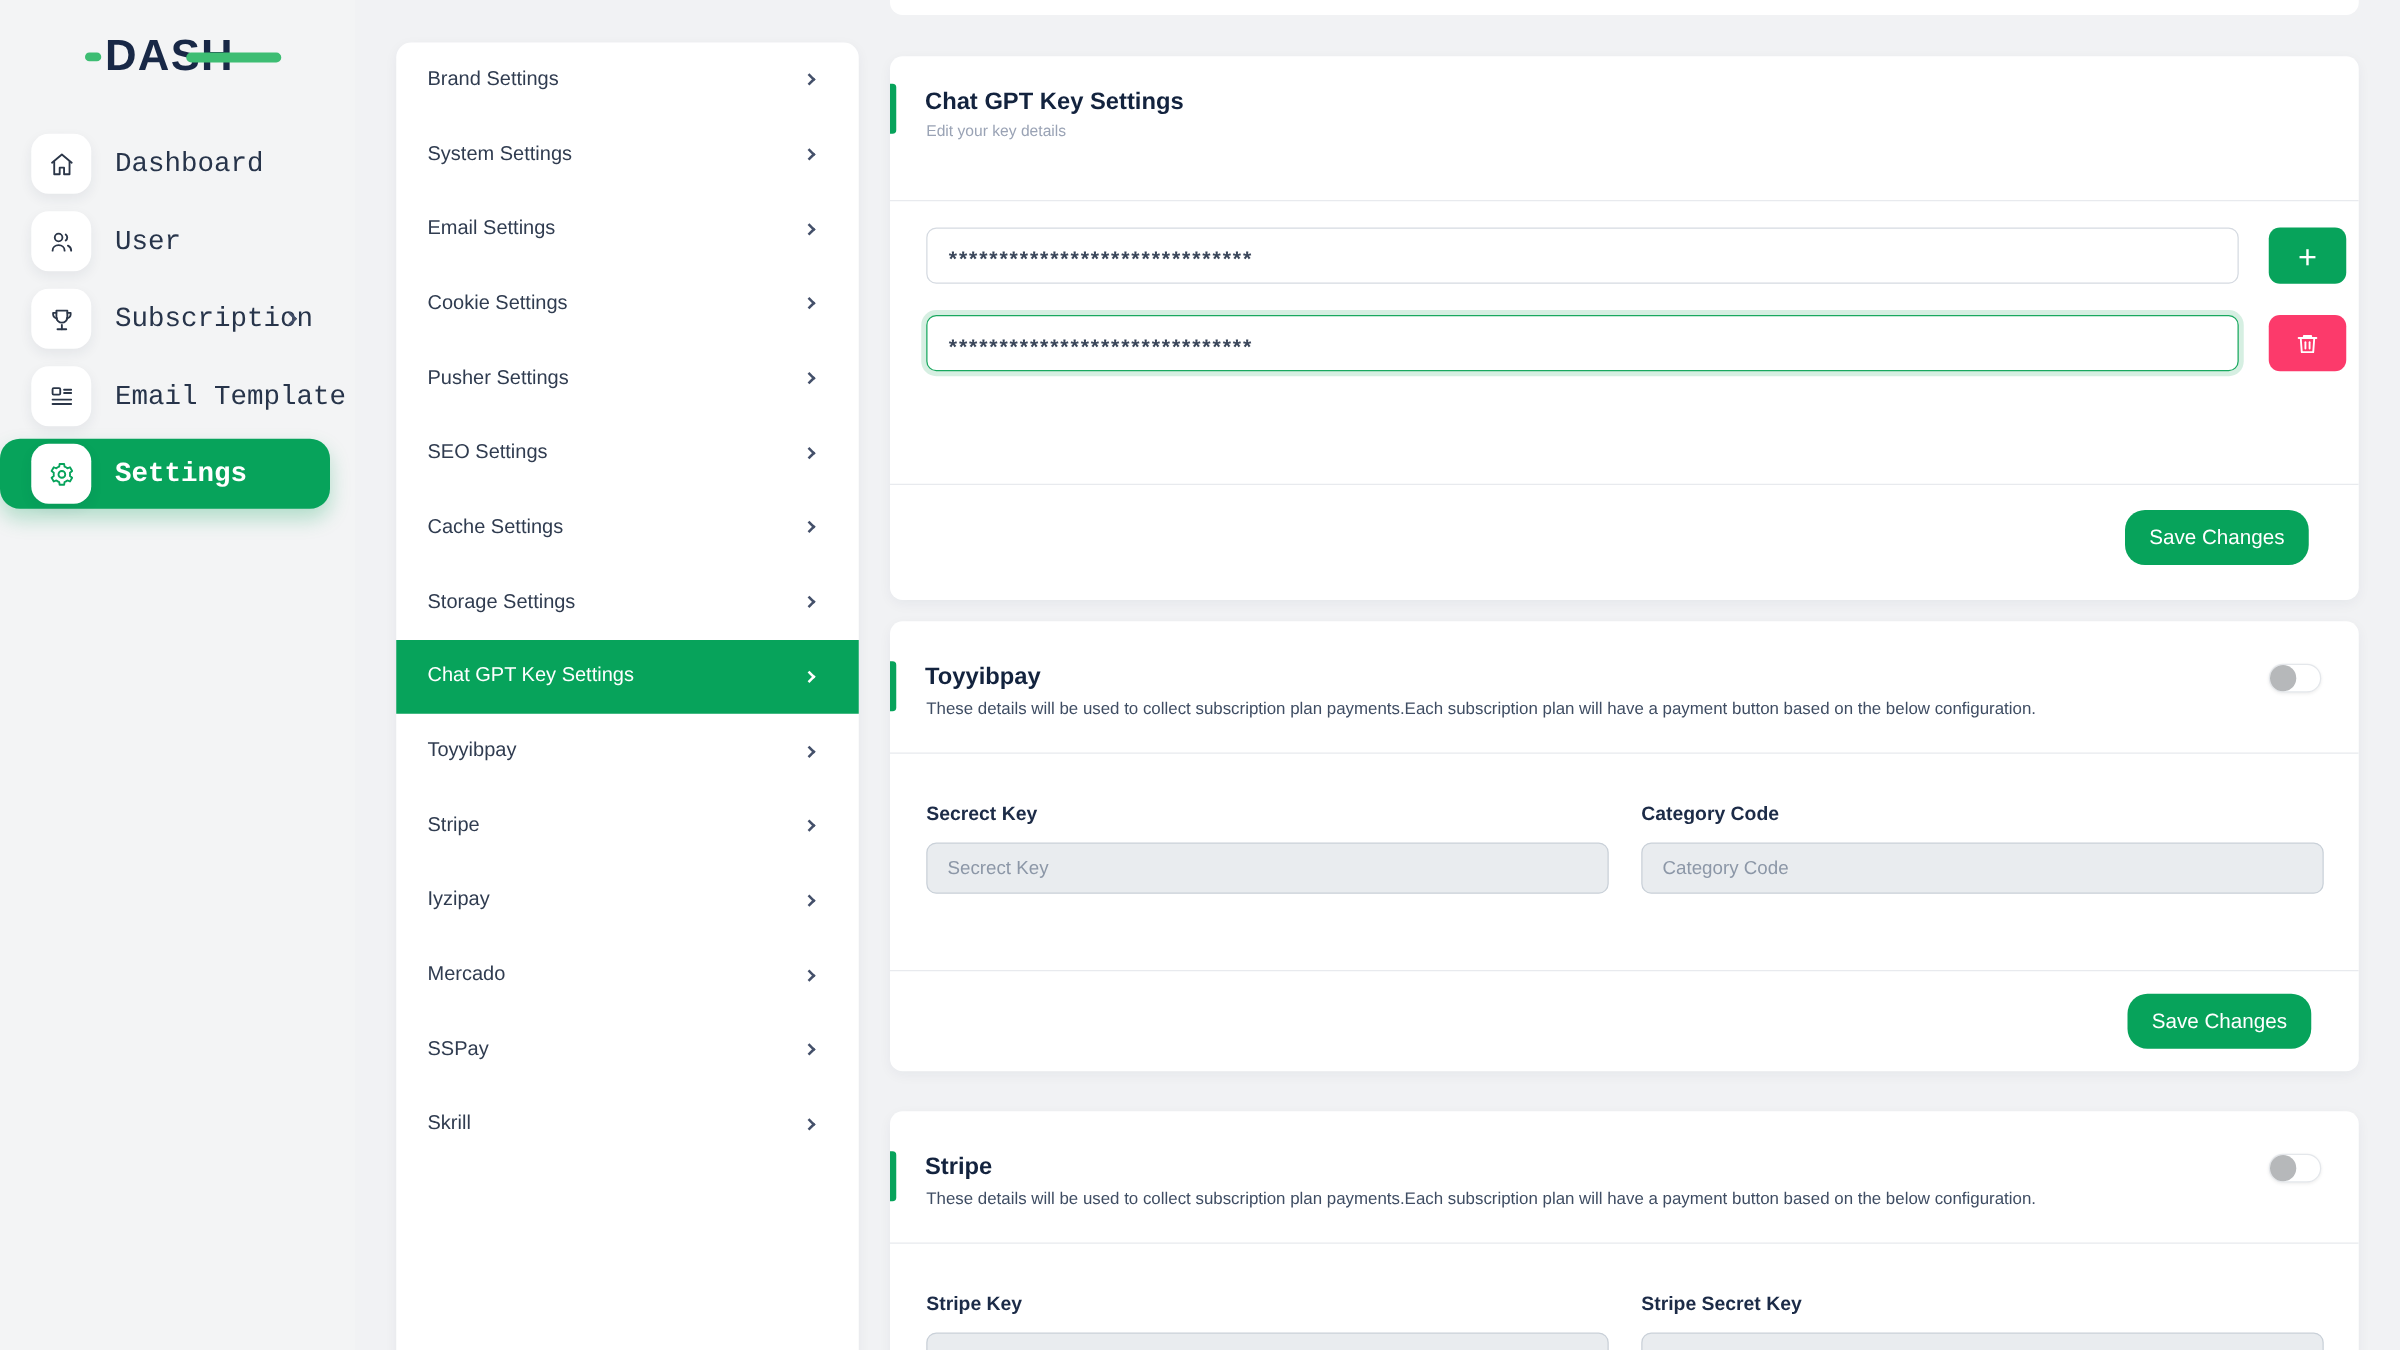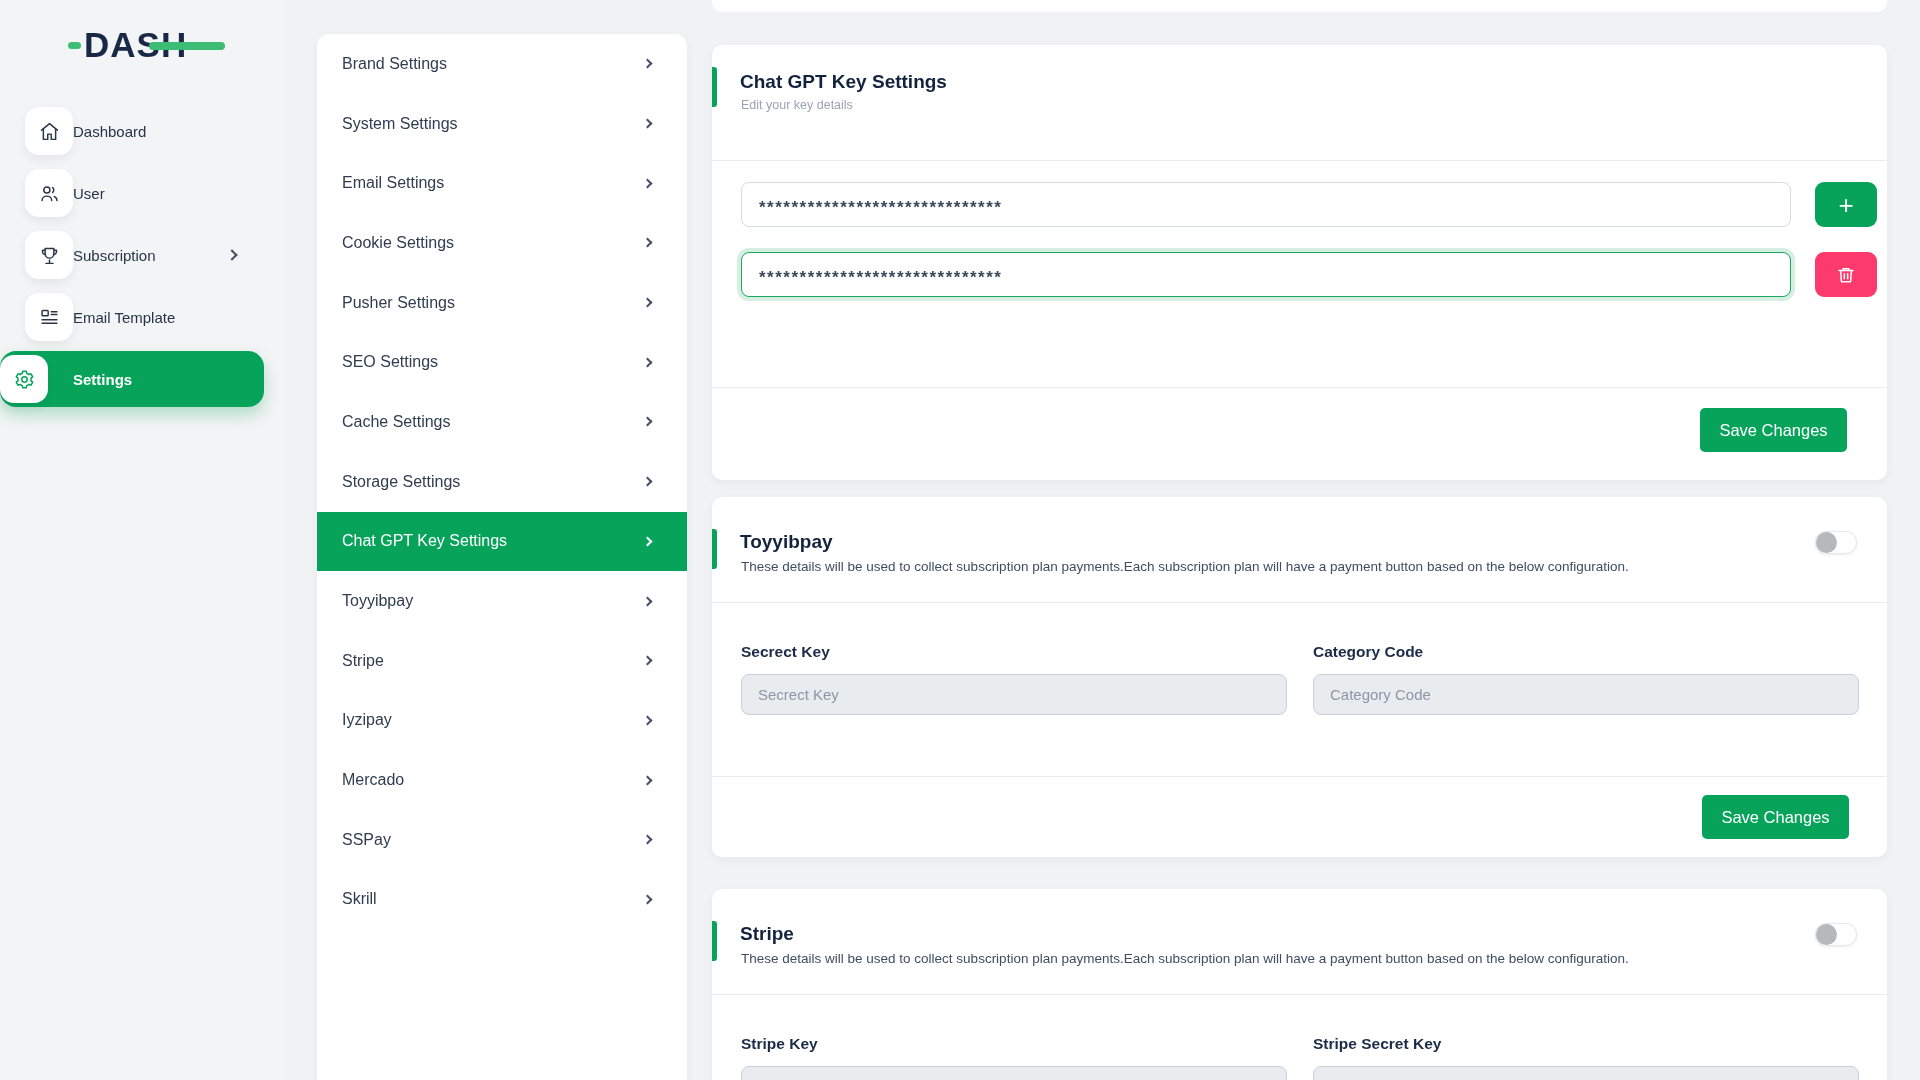--- a/index.html
+++ b/index.html
@@ -11,23 +11,23 @@
   .sidebar { position:absolute; left:0; top:0; width:284px; height:1080px; background:#f3f4f5; }
   .logo { position:absolute; left:84px; top:22px; font-size:35px; font-weight:800;
     letter-spacing:1px; color:#182846; line-height:46px; }
   .logo-dot { position:absolute; left:-16px; top:20px; width:13px; height:7px; border-radius:4px; background:#3dbd73; }
   .logo-bar { position:absolute; right:-38px; top:20px; width:76px; height:8px; border-radius:4px; background:#3dbd73; }
   .nav { position:absolute; left:0; top:107px; width:284px; }
   .nav-item { position:relative; display:flex; align-items:center; height:48px; margin:0 0 14px 25px; cursor:pointer; }
   .icon-tile { width:48px; height:48px; border-radius:14px; background:#ffffff;
     box-shadow:0 4px 10px rgba(30,41,70,0.07); display:flex; align-items:center; justify-content:center; flex:0 0 48px; }
   .icon-tile svg { width:21px; height:21px; stroke:#2b3648; fill:none; stroke-width:1.7; stroke-linecap:round; stroke-linejoin:round; }
-  .nav-label { font-size:15px; font-weight:500; color:#27344a; }
-  .nav-item.active { height:56px; margin:-4px 0 10px 0; width:264px;
-    background:#07a35b; border-radius:16px; box-shadow:0 8px 16px rgba(7,163,91,0.28);gap:25px; }
+  .nav-label { margin-left:19px; font-size:22px; font-weight:500; color:#27344a;font-family:Liberation Mono, monospace; }
+  .nav-item.active { height:56px; margin:-4px 0 10px 0; padding-left:25px; width:264px;
+    background:#07a35b; border-radius:16px; box-shadow:0 8px 16px rgba(7,163,91,0.28); }
   .nav-item.active .icon-tile svg { stroke:#07a35b; }
   .nav-item.active .nav-label { color:#ffffff; font-weight:700; }
   .chev { width:8px; height:8px; border-top:2px solid #44506a; border-right:2px solid #44506a;
     transform:rotate(45deg); display:inline-block; }
   .nav-chev { position:absolute; right:48px; }
 
   
   .menu-card { position:absolute; left:317px; top:34px; width:370px; height:1120px;
     background:#ffffff; border-radius:12px; box-shadow:0 3px 10px rgba(25,40,70,0.05); }
   .menu-row { height:59.7px; display:flex; align-items:center; justify-content:space-between;
@@ -43,21 +43,21 @@
   .top-strip { position:absolute; left:0; top:0; width:1175px; height:12px;
     background:#ffffff; border-radius:0 0 10px 10px; }
   .card { position:absolute; left:0; width:1175px; background:#ffffff; border-radius:10px;
     box-shadow:0 3px 10px rgba(25,40,70,0.05); overflow:hidden; }
   .accent { position:absolute; left:0; width:5px; background:#07a35b; border-radius:0 3px 3px 0; }
   .card-title { position:absolute; left:28px; font-size:19px; font-weight:700; color:#13233e; }
   .card-sub { position:absolute; left:29px; font-size:12.5px; color:#9aa3b5;text-align:right; }
   .card-desc { position:absolute; left:29px; right:60px; font-size:13.5px; color:#3f4d63; }
   .divider { position:absolute; left:0; width:1175px; height:1px; background:#e8eaee; }
   .save-btn { position:absolute; width:147px; height:44px; background:#07a35b; color:#fff;
-    border:none; border-radius:5px; font-size:16.5px; font-family:inherit; cursor:pointer; }
+    border:none; border-radius:16px; font-size:16.5px; font-family:inherit; cursor:pointer; }
 
   
   #card-chatgpt { top:45px; height:435px; }
   #card-chatgpt .accent { top:22px; height:40px; }
   #card-chatgpt .card-title { top:26px; }
   #card-chatgpt .card-sub { top:53px; }
   #card-chatgpt .divider.d1 { top:115px; }
   #card-chatgpt .divider.d2 { top:342px; }
   .key-row { position:absolute; left:29px; height:45px; }
   .key-row.r1 { top:137px; }

